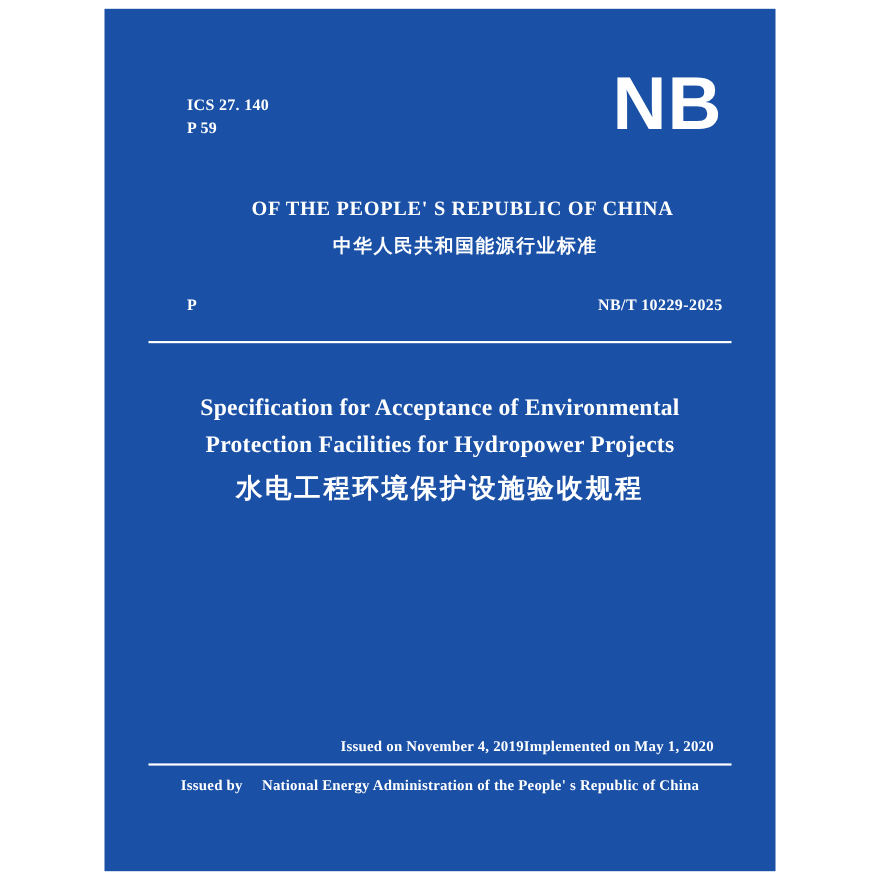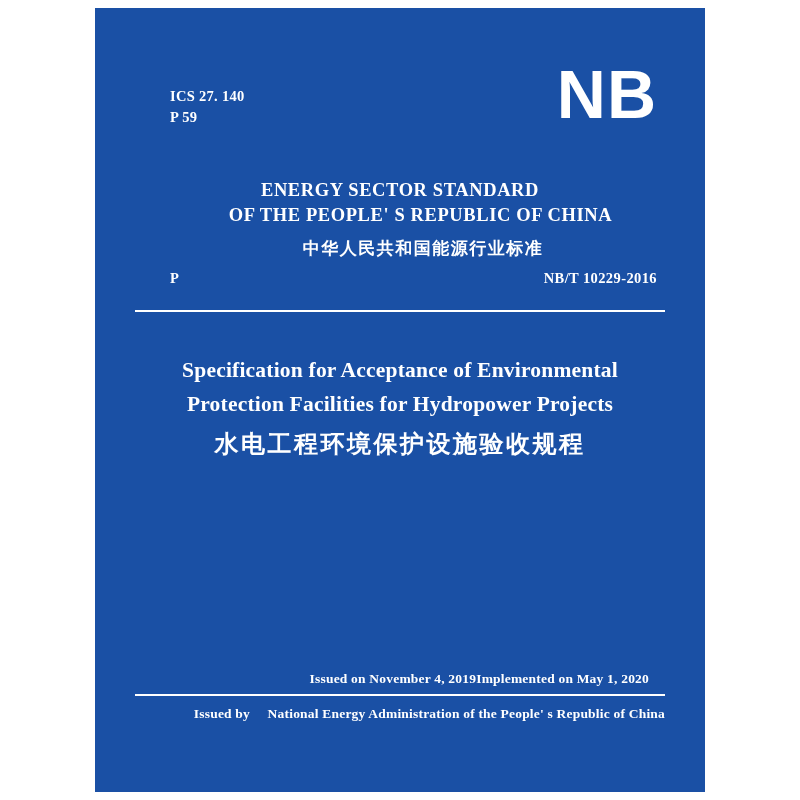--- a/index.html
+++ b/index.html
@@ -122,49 +122,48 @@
     justify-content: flex-end;
     font-weight: bold;
     font-size: 13.5px;
     letter-spacing: 0.2px;
   }
   .issued-by {
     position: absolute;
     left: 40px;
     right: 40px;
     top: 698px;
-    text-align: right;
+    text-align: center;
     font-weight: bold;
     font-size: 13.5px;
     letter-spacing: 0.2px;
   }
   .issued-by .label { margin-right: 14px; }
 </style>
 </head>
 <body>
 
 <div class="page">
   <div class="cover">
 
     <div class="ics-block">
       <div>ICS 27. 140</div>
       <div>P 59</div>
     </div>
 
     <div class="nb-logo">NB</div>
 
     <div class="titles">
-      <div class="en1">ENERGY SECTOR STANDARD</div>
       <div class="en2">OF THE PEOPLE' S REPUBLIC OF CHINA</div>
       <div class="cn">中华人民共和国能源行业标准</div>
     </div>
 
     <div class="code-row">
       <div>P</div>
-      <div>NB/T 10229-2016</div>
+      <div>NB/T 10229-2025</div>
     </div>
 
     <div class="rule rule-top"></div>
 
     <div class="main-title">
       <div class="line">Specification for Acceptance of Environmental</div>
       <div class="line">Protection Facilities for Hydropower Projects</div>
       <div class="cn-title">水电工程环境保护设施验收规程</div>
     </div>
 

